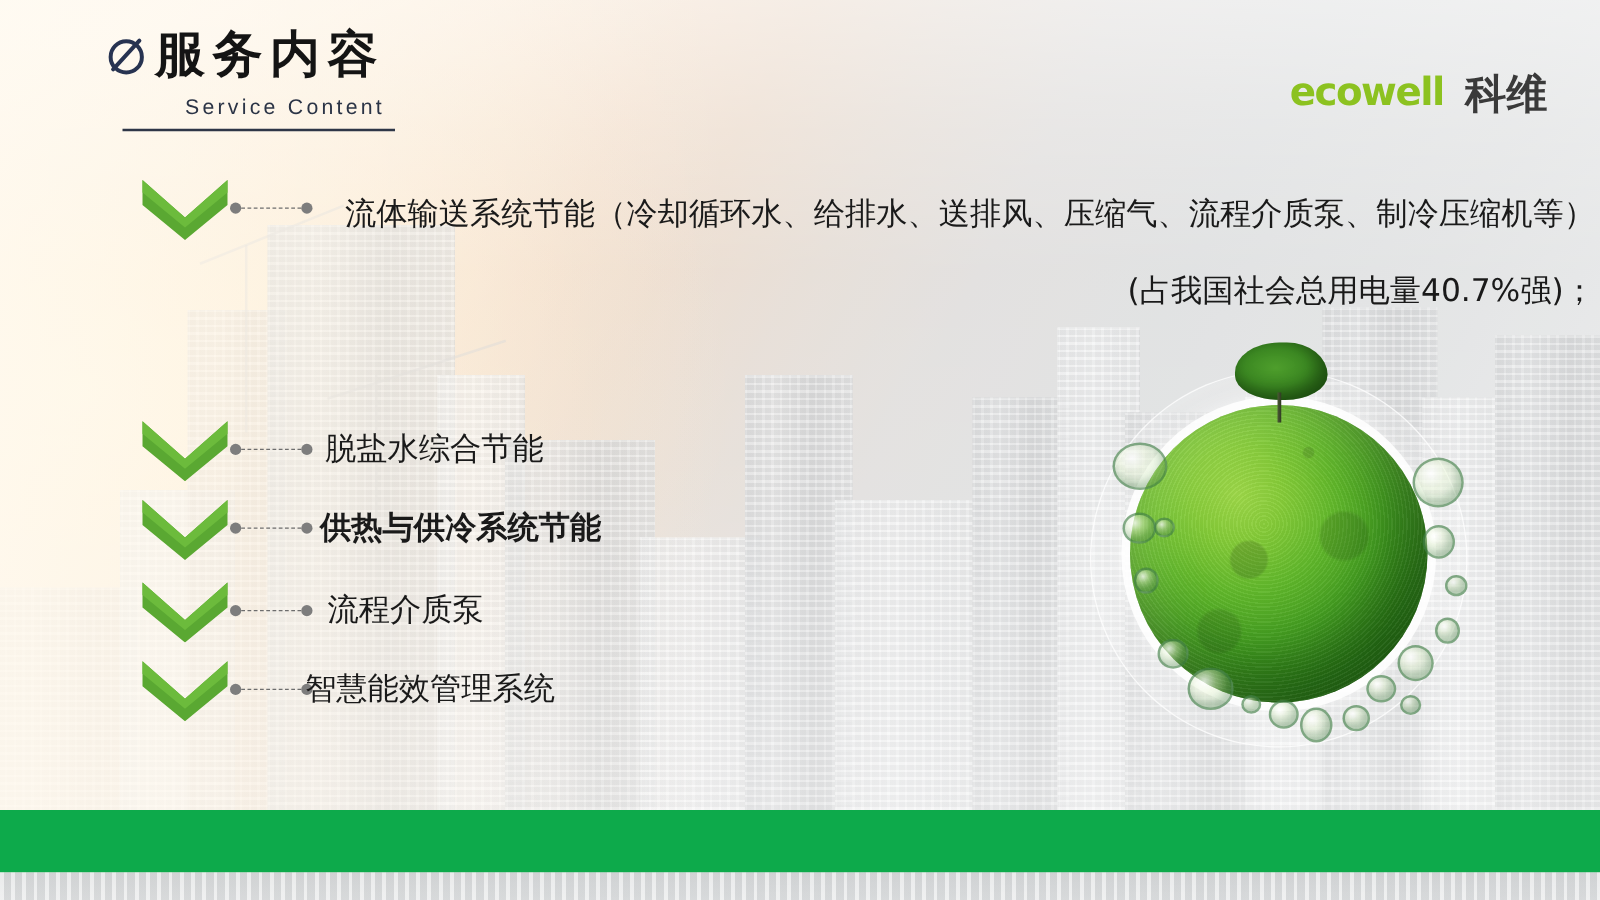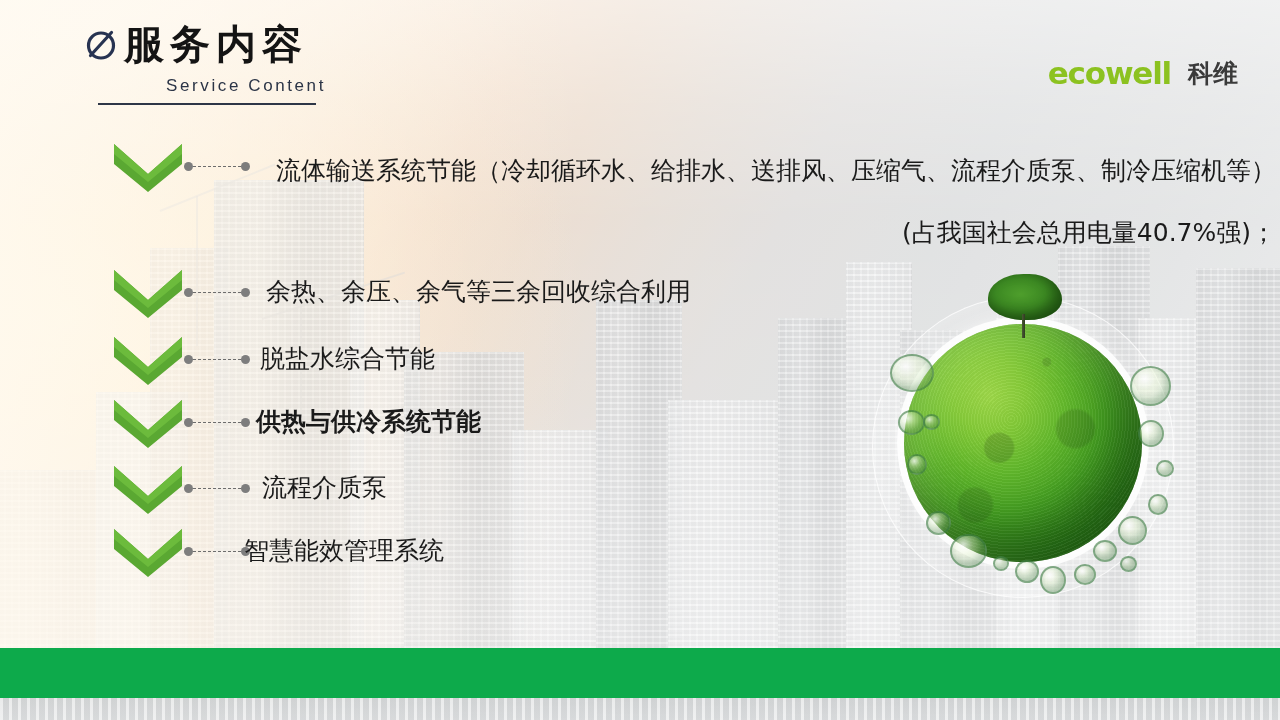--- a/index.html
+++ b/index.html
@@ -124,21 +124,21 @@
     white-space: nowrap;
     font-family: "DejaVu Sans", "Liberation Sans", sans-serif;
   }
   .title-en {
     margin-top: 12px;
     margin-left: 48px;
     font-size: 17px;
     letter-spacing: 2.6px;
     color: #2b3446;
     font-weight: 500;
-    text-align: right;
+    text-align: center;
     width: 196px;
   }
   .title-rule {
     margin-top: 7px;
     margin-left: 16px;
     width: 218px;
     height: 2px;
     background: #2e3647;
   }
 
@@ -146,21 +146,21 @@
   .logo {
     position:absolute; right:42px; top:58px;
     display:flex; align-items:center; gap:17px;
   }
   .logo-mark {
     font-size: 31px; font-weight: bold; letter-spacing:-1.2px;
     color: #8cc220; line-height:1;
     font-family:"DejaVu Sans","Liberation Sans",sans-serif;
   }
   .logo-cn {
-    font-size: 25px; font-weight: bold; color:#3a3a3a; line-height:1;
+    font-size: 33px; font-weight: bold; color:#3a3a3a; line-height:1;
     letter-spacing: 0px;
     font-family:"DejaVu Sans","Liberation Sans",sans-serif;
   }
 
   
   .bullets { position:absolute; left:0; top:0; width:1280px; height:720px; }
   .bullet-row { position:absolute; display:flex; align-items:flex-start; }
 
   .chev { width:72px; height:52px; flex:0 0 auto; }
 
@@ -324,32 +324,20 @@
         <polygon points="2,4 36,34 70,4 70,14 36,42 2,14" fill="#6cbb3c"></polygon>
       </svg>
       <div class="connector">
         <span class="dot"></span>
         <span class="dash"></span>
         <span class="dot"></span>
       </div>
       <div class="btext wrap" style="margin-left:16px;">流体输送系统节能（冷却循环水、给排水、送排风、压缩气、流程介质泵、制冷压缩机等）(占我国社会总用电量40.7%强)；</div>
     </div>
 
-    <div class="bullet-row" style="left:112px; top:266px;">
-      <svg class="chev" viewBox="0 0 72 52">
-        <polygon points="2,4 36,34 70,4 70,24 36,52 2,24" fill="#5aa832"></polygon>
-        <polygon points="2,4 36,34 70,4 70,14 36,42 2,14" fill="#6cbb3c"></polygon>
-      </svg>
-      <div class="connector">
-        <span class="dot"></span>
-        <span class="dash"></span>
-        <span class="dot"></span>
-      </div>
-      <div class="btext" style="margin-left:16px;">余热、余压、余气等三余回收综合利用</div>
-    </div>
 
     <div class="bullet-row" style="left:112px; top:333px;">
       <svg class="chev" viewBox="0 0 72 52">
         <polygon points="2,4 36,34 70,4 70,24 36,52 2,24" fill="#5aa832"></polygon>
         <polygon points="2,4 36,34 70,4 70,14 36,42 2,14" fill="#6cbb3c"></polygon>
       </svg>
       <div class="connector">
         <span class="dot"></span>
         <span class="dash"></span>
         <span class="dot"></span>

